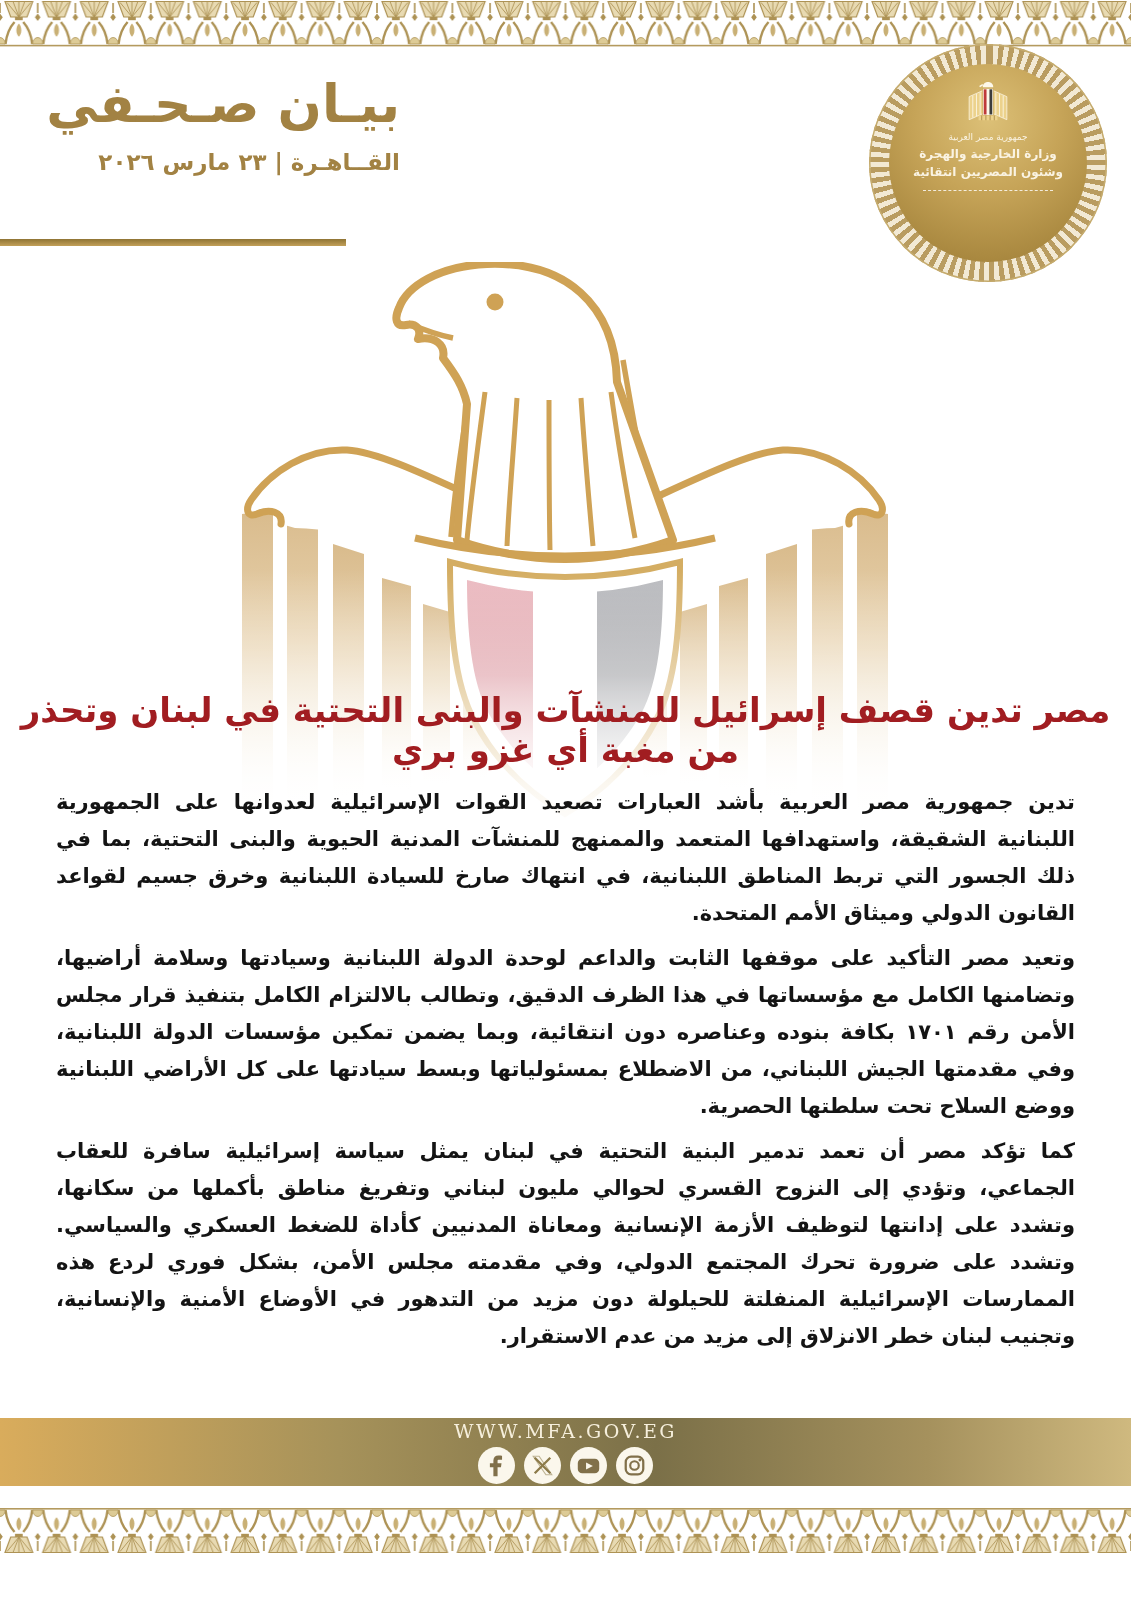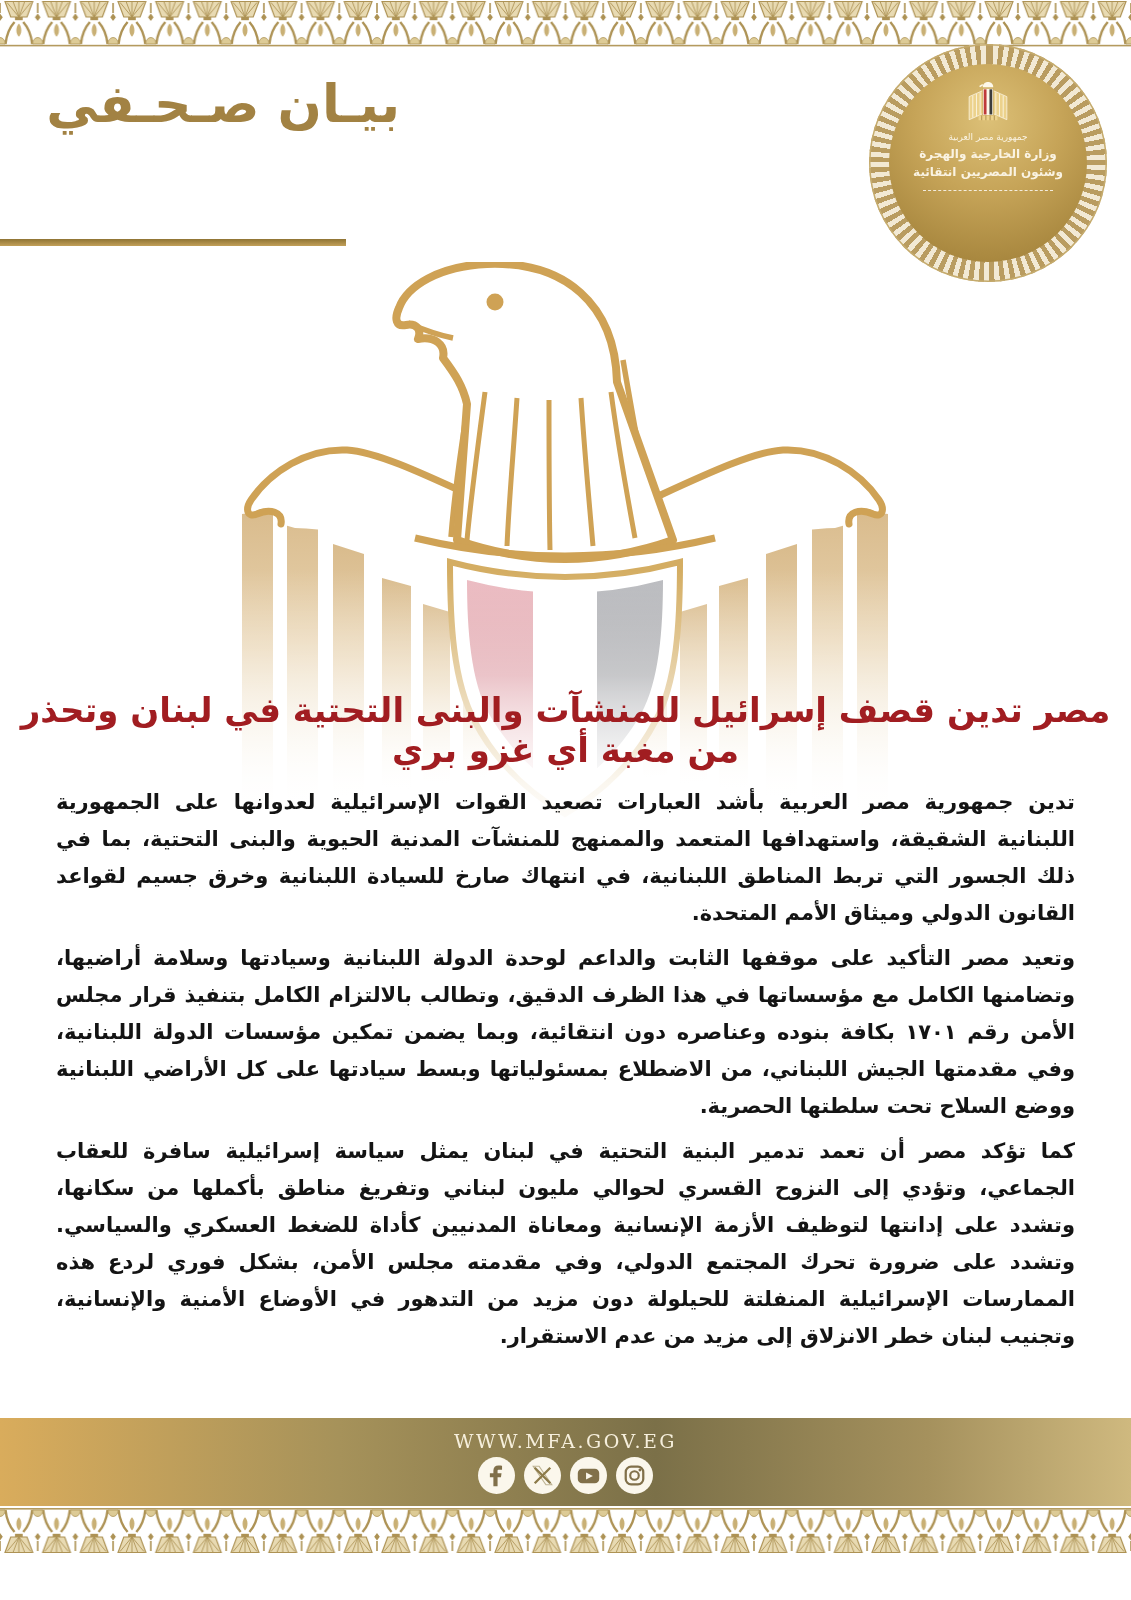--- a/index.html
+++ b/index.html
@@ -29,21 +29,21 @@
   .seal-dots{width:66%;border-top:1.6px dashed rgba(255,255,255,.8);margin-top:9px;}
   
   .emblem{position:absolute;left:55px;top:262px;width:1020px;height:560px;pointer-events:none;}
   
   .headline{position:absolute;left:0;top:690px;width:1131px;text-align:center;direction:rtl;
             font-size:34px;font-weight:bold;color:#a11d21;}
   .body-text{position:absolute;left:56px;top:784px;width:1019px;direction:rtl;
              text-align:justify;font-size:21px;font-weight:bold;color:#141414;line-height:37px;}
   .body-text p{margin:0 0 8px 0;}
   
-  .footer-bar{position:absolute;left:0;top:1418px;width:1131px;height:88px;
+  .footer-bar{position:absolute;left:0;top:1418px;width:1131px;height:68px;
       background:linear-gradient(90deg,#d9ac5c 0%,#a6925a 30%,#7b7048 58%,#a5915d 82%,#cfb97f 100%);
       display:flex;flex-direction:column;align-items:center;justify-content:center;gap:5px;}
   .footer-url{font-family:"DejaVu Serif",serif;font-size:19px;letter-spacing:2.5px;color:#f6efdc;}
   .social-row{display:flex;gap:9px;}
   .social{width:37px;height:37px;border-radius:50%;background:#fbf7ec;display:flex;
           align-items:center;justify-content:center;cursor:pointer;}
 </style>
 </head>
 <body>
 
@@ -65,20 +65,21 @@
           <path d="M-5.2 44 A 5.2 6.5 0 0 1 5.2 44 Z M32.5 44 A 5.2 6.5 0 0 1 42.9 44 Z" fill="#ddcb96" stroke="#ad9254" stroke-width="0.8"></path>
         </pattern>
       </defs>
       <rect width="1131" height="46" fill="url(#frzA)"></rect>
       <rect y="44.8" width="1131" height="1.6" fill="#b49a5e"></rect>
     </svg>
   </div>
 
   <div class="press-block">
     <div class="press-title">بيـان صـحـفي</div>
+    <div class="press-date">القــاهـرة | ٢٣ مارس ٢٠٢٦</div>
   </div>
   <div class="gold-rule"></div>
 
   <div class="seal">
     <div class="seal-inner">
       <svg class="seal-eagle" width="42" height="44" viewBox="0 0 40 42" xmlns="http://www.w3.org/2000/svg">
         <path d="M2 14 L15.5 8 L15.5 30 L2 36 Z" fill="#ecd28c" stroke="#fdf8ea" stroke-width="0.7"></path>
         <path d="M38 14 L24.5 8 L24.5 30 L38 36 Z" fill="#ecd28c" stroke="#fdf8ea" stroke-width="0.7"></path>
         <path d="M5.5 13 V34 M9 11.5 V32.5 M12.5 10 V31 M34.5 13 V34 M31 11.5 V32.5 M27.5 10 V31" stroke="#fdf8ea" stroke-width="0.8"></path>
         <rect x="15" y="6" width="10" height="26" fill="#fdf8ea" stroke="#c9a85a" stroke-width="0.8"></rect>

